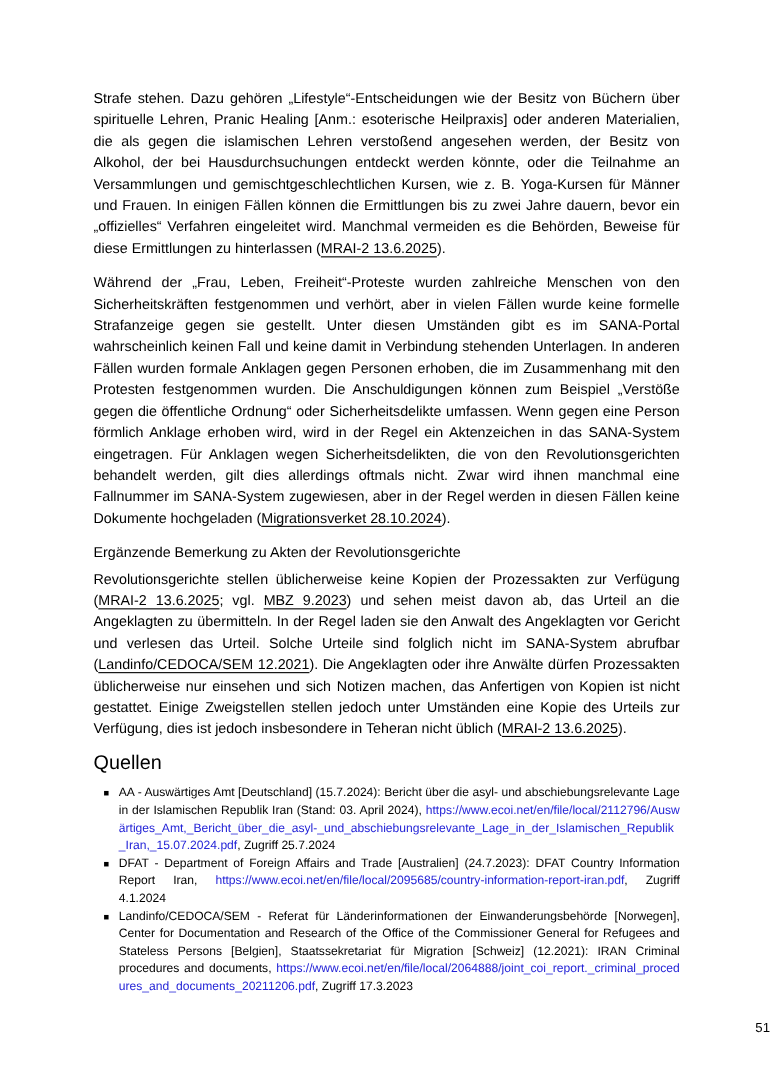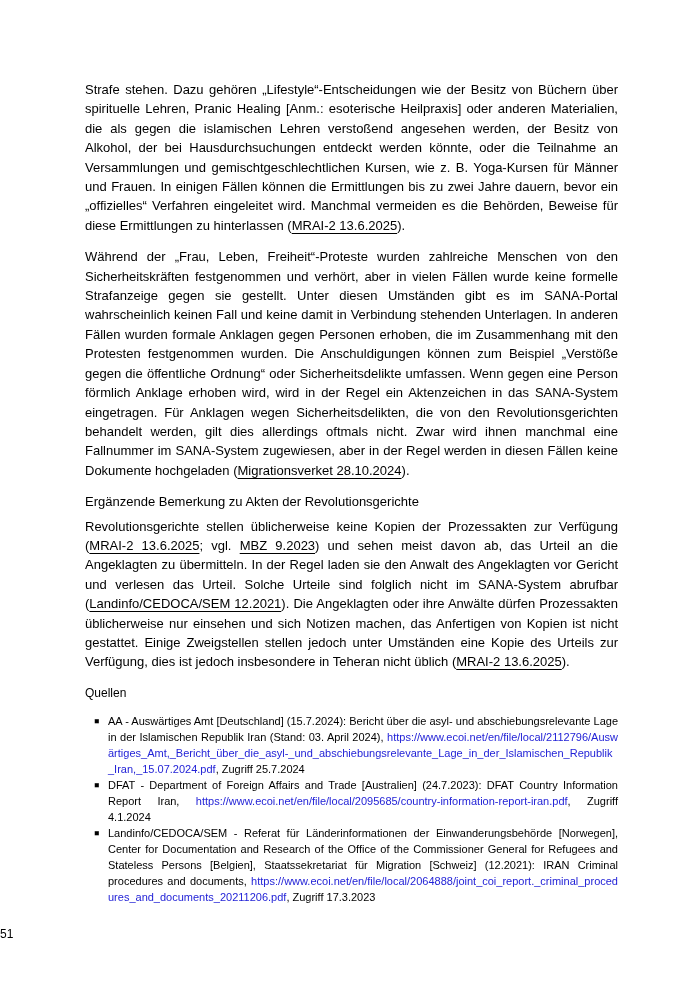--- a/index.html
+++ b/index.html
@@ -36,21 +36,21 @@
     hyphens:auto;
     -webkit-hyphens:auto;
   }
   .section-heading{
     font-size:13px;
     line-height:19.4px;
     font-weight:normal;
     margin:2px 0 5px 0;
   }
   .sources-label{
-    font-size:12px;
+    font-size:18px;
     line-height:19.4px;
     margin:0 0 10px 0;
   }
   .ref-link{
     color:var(--body-text);
     text-decoration:underline;
     text-decoration-thickness:1px;
     text-underline-offset:2.5px;
     cursor:pointer;
   }
@@ -78,21 +78,21 @@
     color:var(--link-blue);
     text-decoration:none;
     word-break:break-all;
     cursor:pointer;
   }
   .page-footer{
     position:absolute;
     left:0;
     right:0;
     top:927px;
-    text-align:left;
+    text-align:right;
     font-size:12px;
     line-height:15px;
   }
 </style>
 </head>
 <body>
 
 <div class="page">
   <div class="content">
 

